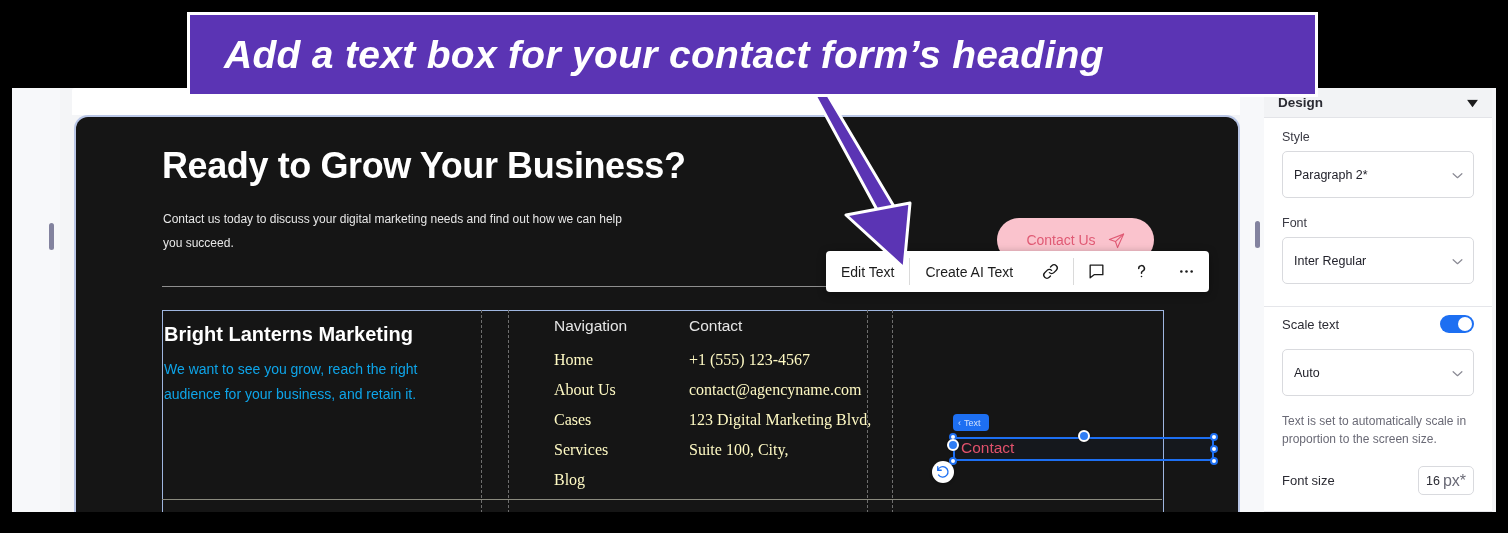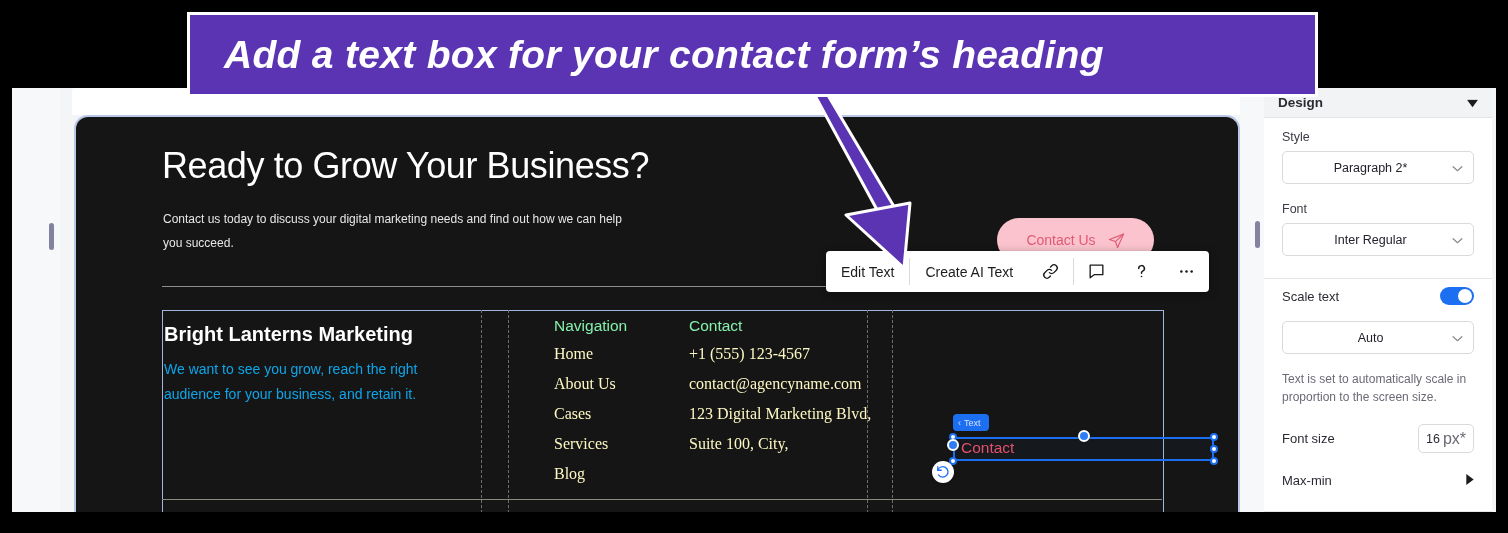--- a/index.html
+++ b/index.html
@@ -66,21 +66,21 @@
     border-left: 2px solid #b9c6e6;
     border-top: 2px solid #b9c6e6;
     border-right: 2px solid #b9c6e6;
     overflow: hidden;
     color: #fff;
   }
   .hero-title {
     position: absolute;
     left: 86px; top: 28px;
     font-size: 36px;
-    font-weight: normal;
+    font-weight: bold;
     letter-spacing: -0.4px;
     color: #ffffff;
     white-space: nowrap;
   }
   .hero-sub {
     position: absolute;
     left: 87px; top: 90px;
     width: 470px;
     font-size: 12px;
     line-height: 24px;
@@ -125,22 +125,22 @@
   .vdash {
     position: absolute;
     top: 193px;
     width: 0; height: 288px;
     border-left: 1px dashed #6e6e6e;
   }
 
   .f-col { position: absolute; }
   .f-head {
     font-size: 15.5px;
-    color: #86efac;
-    margin-bottom: 10px;
+    color: #e5e5e5;
+    margin-bottom: 16px;
     white-space: nowrap;
   }
   .f-item {
     font-size: 16px;
     color: #fef9c3;
     margin-bottom: 12px;
     white-space: nowrap;
     font-family: Liberation Serif, serif;
   }
   .brand-title {
@@ -257,30 +257,29 @@
   .panel-head .cap { font-weight: 600; }
   .panel-head .chev {
     position: absolute; right: 14px; top: 50%;
     transform: translateY(-50%);
     cursor: pointer;
   }
   .p-sec { padding: 12px 18px 6px 18px; }
   .p-label { font-size: 12.5px; color: #3a3a44; margin-bottom: 7px; }
   .p-select {
     position: relative;
-    height: 33px;
+    height: 47px;
     border: 1px solid #d9dade;
     border-radius: 5px;
     display: flex; align-items: center;
     padding: 0 26px 0 11px;
     font-size: 12.5px;
     color: #22222b;
     background: #fff;
     cursor: pointer;
-    justify-content: center;
   }
   .p-select .dd {
     position: absolute; right: 10px; top: 50%;
     transform: translateY(-50%);
   }
   .p-divider { height: 1px; background: #e5e6ea; margin: 16px 0 0 0; }
   .p-row {
     display: flex; align-items: center; justify-content: space-between;
     padding: 0 18px;
     height: 34px;

